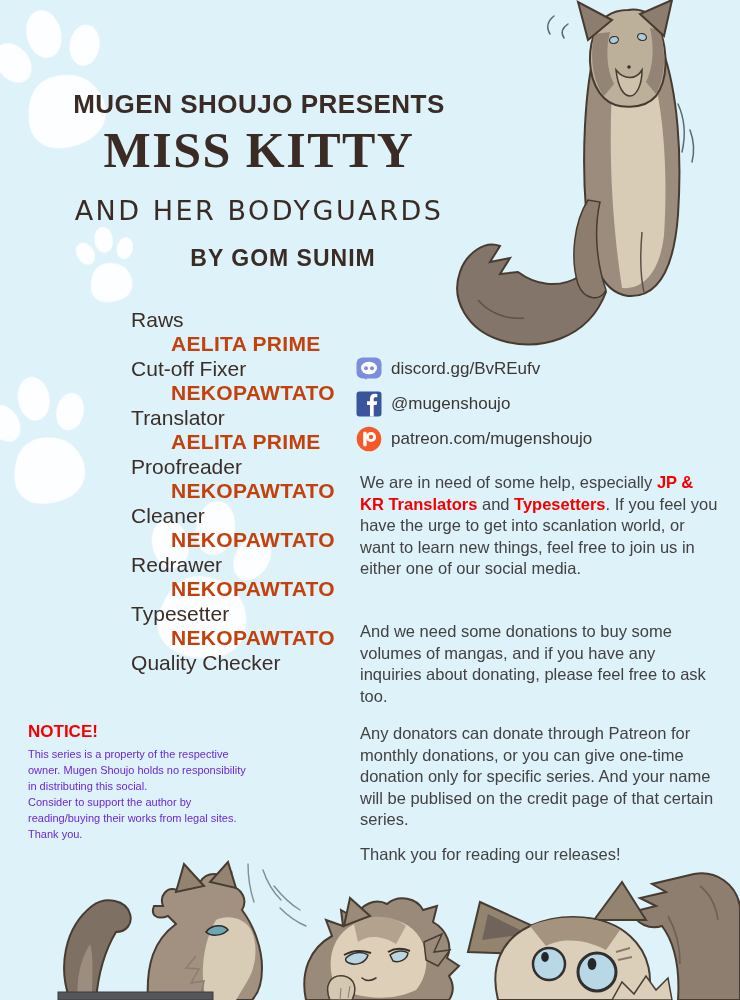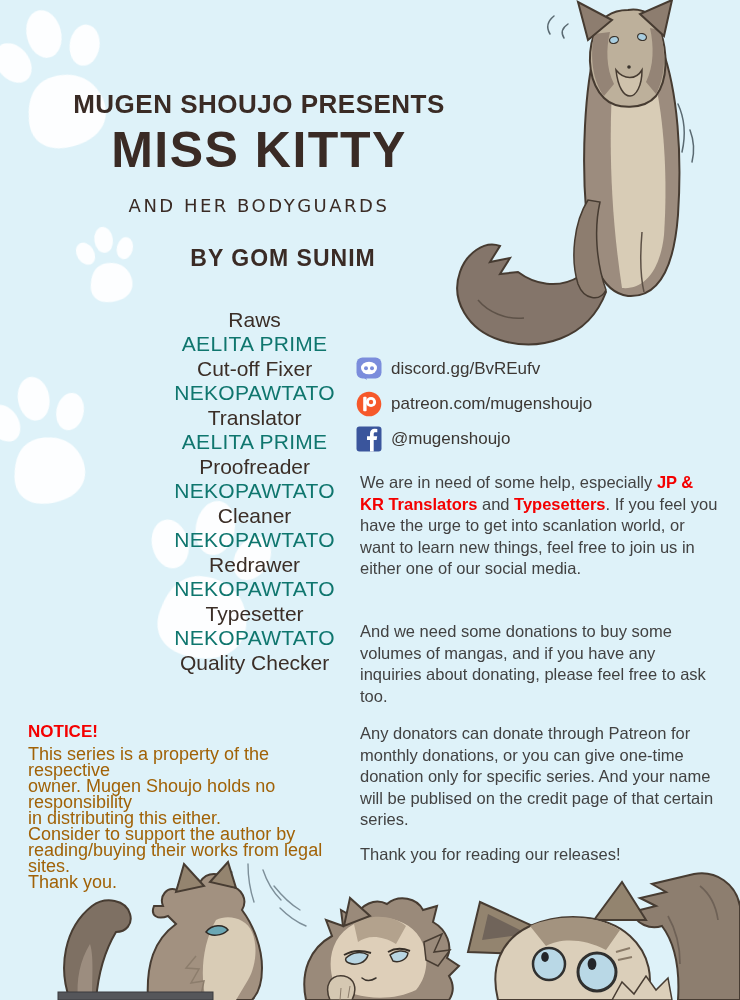--- a/index.html
+++ b/index.html
@@ -8,49 +8,49 @@
     background:#def2f9; overflow:hidden;
     font-family:"Liberation Sans", sans-serif;
   }
   svg { display:block; }
   .abs { position:absolute; }
 
   
   .hdr { left:0; top:0; width:518px; text-align:center; color:#3a2b25; }
   .presents { top:89px; font-size:26px; font-weight:bold; letter-spacing:0.5px; }
   .title   { top:121px; font-size:50px; font-weight:bold; letter-spacing:1.5px;
-             font-family:Liberation Sans, sans-serif; }
-  .subtitle{ top:195px; font-size:18px; letter-spacing:2.5px;
+             font-family:Liberation Serif, serif; }
+  .subtitle{ top:195px; font-size:27px; letter-spacing:2.5px;
              font-family:"DejaVu Sans", sans-serif; }
   .author  { top:245px; font-size:23px; font-weight:bold; letter-spacing:1px;padding-left:24px; }
 
   
-  .credits { right:405px; top:308px; text-align:center; }
+  .credits { right:405px; top:308px; text-align:left; }
   .credit  { margin-bottom:1px; }
   .role { font-size:21px; line-height:24px; color:#3b2e27; }
-  .name { font-size:21px; line-height:24px; font-weight:normal; color:#0f766e; letter-spacing:0.3px; }
+  .name { font-size:21px; line-height:24px; font-weight:bold; color:#c2410c; letter-spacing:0.3px;margin-left:40px; }
 
   
   .social { left:356px; top:351px; }
   .social-row { display:flex; align-items:center; height:35px; }
   .social-icon { width:26px; height:26px; margin-right:9px; flex:0 0 auto; }
   .social-label { font-size:17px; color:#3c3733; }
 
   
   .para { left:360px; width:358px; font-size:16.5px; line-height:21.5px; color:#424242; }
   .p1 { top:472px; }
   .p2 { top:621px; }
   .p3 { top:723px; }
   .thanks { top:844px; }
   .red-bold { color:#f40000; font-weight:bold; }
 
   
   .notice { left:28px; top:722px; width:318px; text-align:left; }
   .notice-title { color:#f40000; font-weight:bold; font-size:17px; margin-bottom:4px; }
-  .notice-line { font-size:18px; line-height:16px; color:#a16207; }
+  .notice-line { font-size:11px; line-height:16px; color:#6d28d9; }
 </style>
 </head>
 <body>
 
 <div id="canvas">
 
   <svg class="abs" style="left:0;top:0;" width="740" height="1000" viewBox="0 0 740 1000">
     <defs>
       <g id="paw" fill="#ffffff">
         <ellipse cx="16" cy="30" rx="14" ry="19" transform="rotate(-24 16 30)"></ellipse>
@@ -139,47 +139,47 @@
         <rect x="0.5" y="1.5" width="25" height="21" rx="6" fill="#7b8ddc"></rect>
         <path d="M5 20 L11 24 L9 19 Z" fill="#7b8ddc"></path>
         <ellipse cx="13" cy="12" rx="8" ry="6.3" fill="#ffffff"></ellipse>
         <circle cx="10" cy="12.2" r="2" fill="#7b8ddc"></circle>
         <circle cx="16" cy="12.2" r="2" fill="#7b8ddc"></circle>
       </svg>
       <span class="social-label">discord.gg/BvREufv</span>
     </div>
     <div class="social-row">
       <svg class="social-icon" viewBox="0 0 26 26">
+        <rect x="0.5" y="0.5" width="25" height="25" rx="3" fill="#3a559c"></rect>
+        <path d="M14 25.5 V 14 H 11 V 10.3 H 14 V 7.6 C 14 4.5 15.9 2.8 18.7 2.8 L 21.3 2.9 V 6.3 H 19.4 C 18.2 6.3 17.7 6.9 17.7 8 V 10.3 H 21.2 L 20.6 14 H 17.7 V 25.5 Z" fill="#ffffff"></path>
+      </svg>
+      <span class="social-label">@mugenshoujo</span>
+    </div>
+    <div class="social-row">
+      <svg class="social-icon" viewBox="0 0 26 26">
         <circle cx="13" cy="13" r="12.3" fill="#f6582a"></circle>
         <rect x="7.2" y="5.8" width="3.4" height="14.4" rx="1" fill="#ffffff"></rect>
         <circle cx="15" cy="11" r="5.1" fill="#ffffff"></circle>
         <circle cx="15" cy="11" r="2.2" fill="#f6582a"></circle>
       </svg>
       <span class="social-label">patreon.com/mugenshoujo</span>
     </div>
-    <div class="social-row">
-      <svg class="social-icon" viewBox="0 0 26 26">
-        <rect x="0.5" y="0.5" width="25" height="25" rx="3" fill="#3a559c"></rect>
-        <path d="M14 25.5 V 14 H 11 V 10.3 H 14 V 7.6 C 14 4.5 15.9 2.8 18.7 2.8 L 21.3 2.9 V 6.3 H 19.4 C 18.2 6.3 17.7 6.9 17.7 8 V 10.3 H 21.2 L 20.6 14 H 17.7 V 25.5 Z" fill="#ffffff"></path>
-      </svg>
-      <span class="social-label">@mugenshoujo</span>
-    </div>
   </div>
 
   <div class="abs para p1"><span>We are in need of some help, especially </span><span class="red-bold">JP &amp; KR Translators</span><span> and </span><span class="red-bold">Typesetters</span><span>. If you feel you have the urge to get into scanlation world, or want to learn new things, feel free to join us in either one of our social media.</span></div>
 
   <div class="abs para p2">And we need some donations to buy some volumes of mangas, and if you have any inquiries about donating, please feel free to ask too.</div>
   <div class="abs para p3">Any donators can donate through Patreon for monthly donations, or you can give one-time donation only for specific series. And your name will be publised on the credit page of that certain series.</div>
   <div class="abs para thanks">Thank you for reading our releases!</div>
 
   <div class="abs notice">
     <div class="notice-title">NOTICE!</div>
     <div class="notice-line">This series is a property of the respective</div>
     <div class="notice-line">owner. Mugen Shoujo holds no responsibility</div>
-    <div class="notice-line">in distributing this either.</div>
+    <div class="notice-line">in distributing this social.</div>
     <div class="notice-line">Consider to support the author by</div>
     <div class="notice-line">reading/buying their works from legal sites.</div>
     <div class="notice-line">Thank you.</div>
   </div>
 
   <svg class="abs" style="left:0;top:856px;" width="740" height="144" viewBox="0 0 740 144">
 
     <g stroke="#7d8f99" stroke-width="1.4" fill="none" stroke-linecap="round">
       <path d="M232 16 C 228 28 226 38 228 50"></path>
       <path d="M248 8 C 248 22 250 34 254 46"></path>

